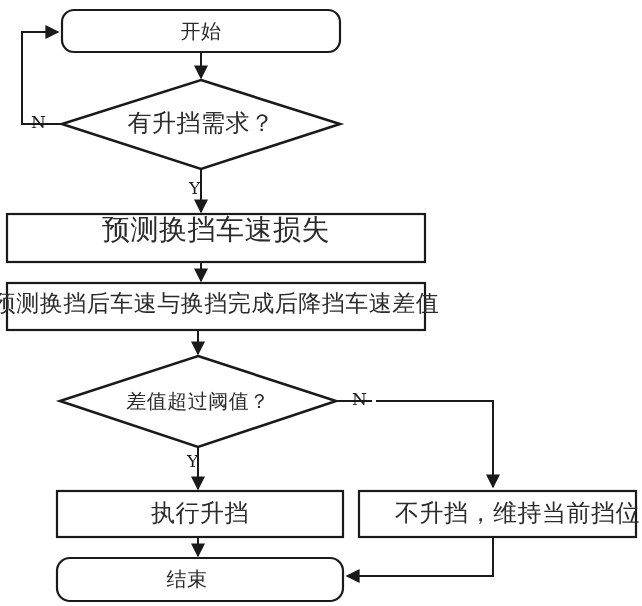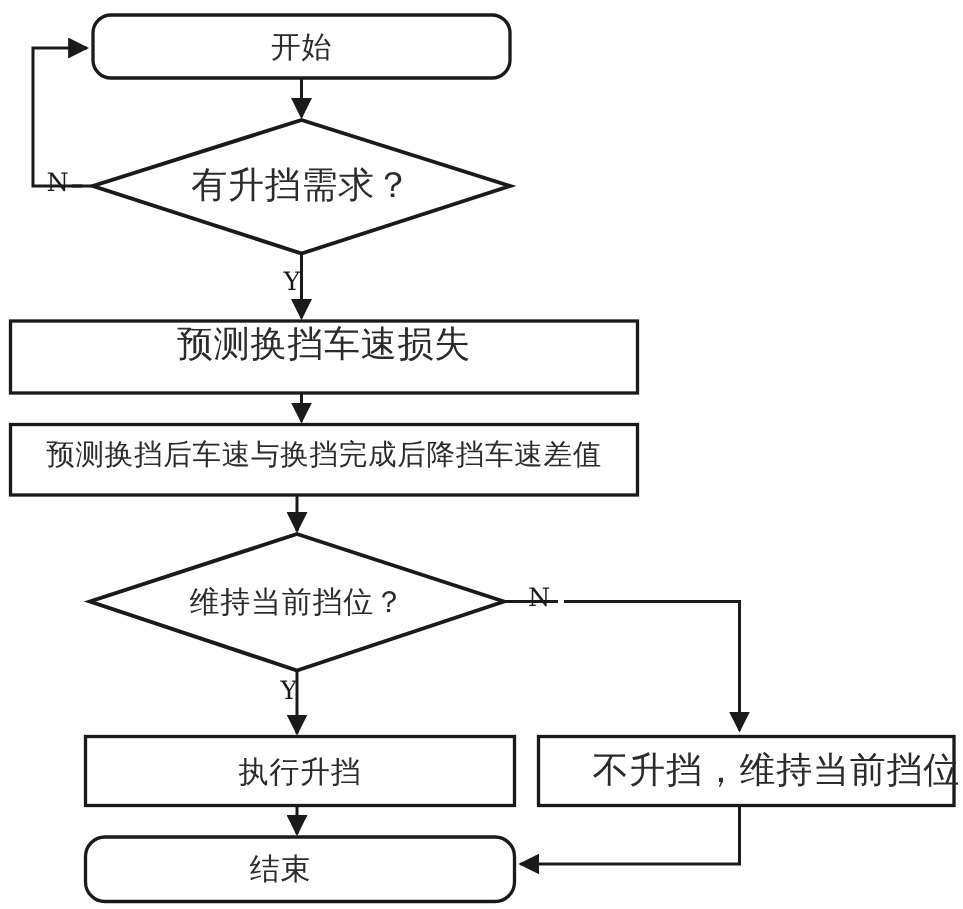--- a/index.html
+++ b/index.html
@@ -92,27 +92,27 @@
 
     <line x1="198" y1="537" x2="198" y2="556" stroke="#1a1a1a" stroke-width="2" marker-end="url(#arrow)"></line>
 
     <path d="M 493 537 L 493 576 L 347 576" fill="none" stroke="#1a1a1a" stroke-width="2" marker-end="url(#arrow)"></path>
   </svg>
 
   <div class="node-label" style="left:62px; top:10px; width:278px; height:42px; font-size:20px;">开始</div>
 
   <div class="node-label" style="left:102px; top:104px; width:198px; height:40px; font-size:24px;">有升挡需求？</div>
 
-  <div class="node-label" style="left:7px; top:214px; width:418px; height:32px; font-size:24px;">预测换挡车速损失</div>
+  <div class="node-label" style="left:7px; top:214px; width:418px; height:32px; font-size:28px;">预测换挡车速损失</div>
 
-  <div class="node-label" style="left:7px; top:283px; width:418px; height:41px; font-size:19px;">预测换挡后车速与换挡完成后降挡车速差值</div>
+  <div class="node-label" style="left:7px; top:283px; width:418px; height:41px; font-size:23px;">预测换挡后车速与换挡完成后降挡车速差值</div>
 
-  <div class="node-label" style="left:99px; top:381px; width:198px; height:40px; font-size:20px;">维持当前挡位？</div>
+  <div class="node-label" style="left:99px; top:381px; width:198px; height:40px; font-size:20px;">差值超过阈值？</div>
 
-  <div class="node-label" style="left:57px; top:491px; width:286px; height:46px; font-size:20px;">执行升挡</div>
+  <div class="node-label" style="left:57px; top:491px; width:286px; height:46px; font-size:24px;">执行升挡</div>
 
   <div class="node-label" style="left:359px; top:491px; width:317px; height:46px; font-size:24px;">不升挡，维持当前挡位</div>
 
   <div class="node-label" style="left:57px; top:558px; width:260px; height:43px; font-size:20px;">结束</div>
 
   <div class="edge-label" style="left:31px; top:114px;">N</div>
 
   <div class="edge-label" style="left:189px; top:180px;">Y</div>
 
   <div class="edge-label" style="left:352px; top:391px;">N</div>

